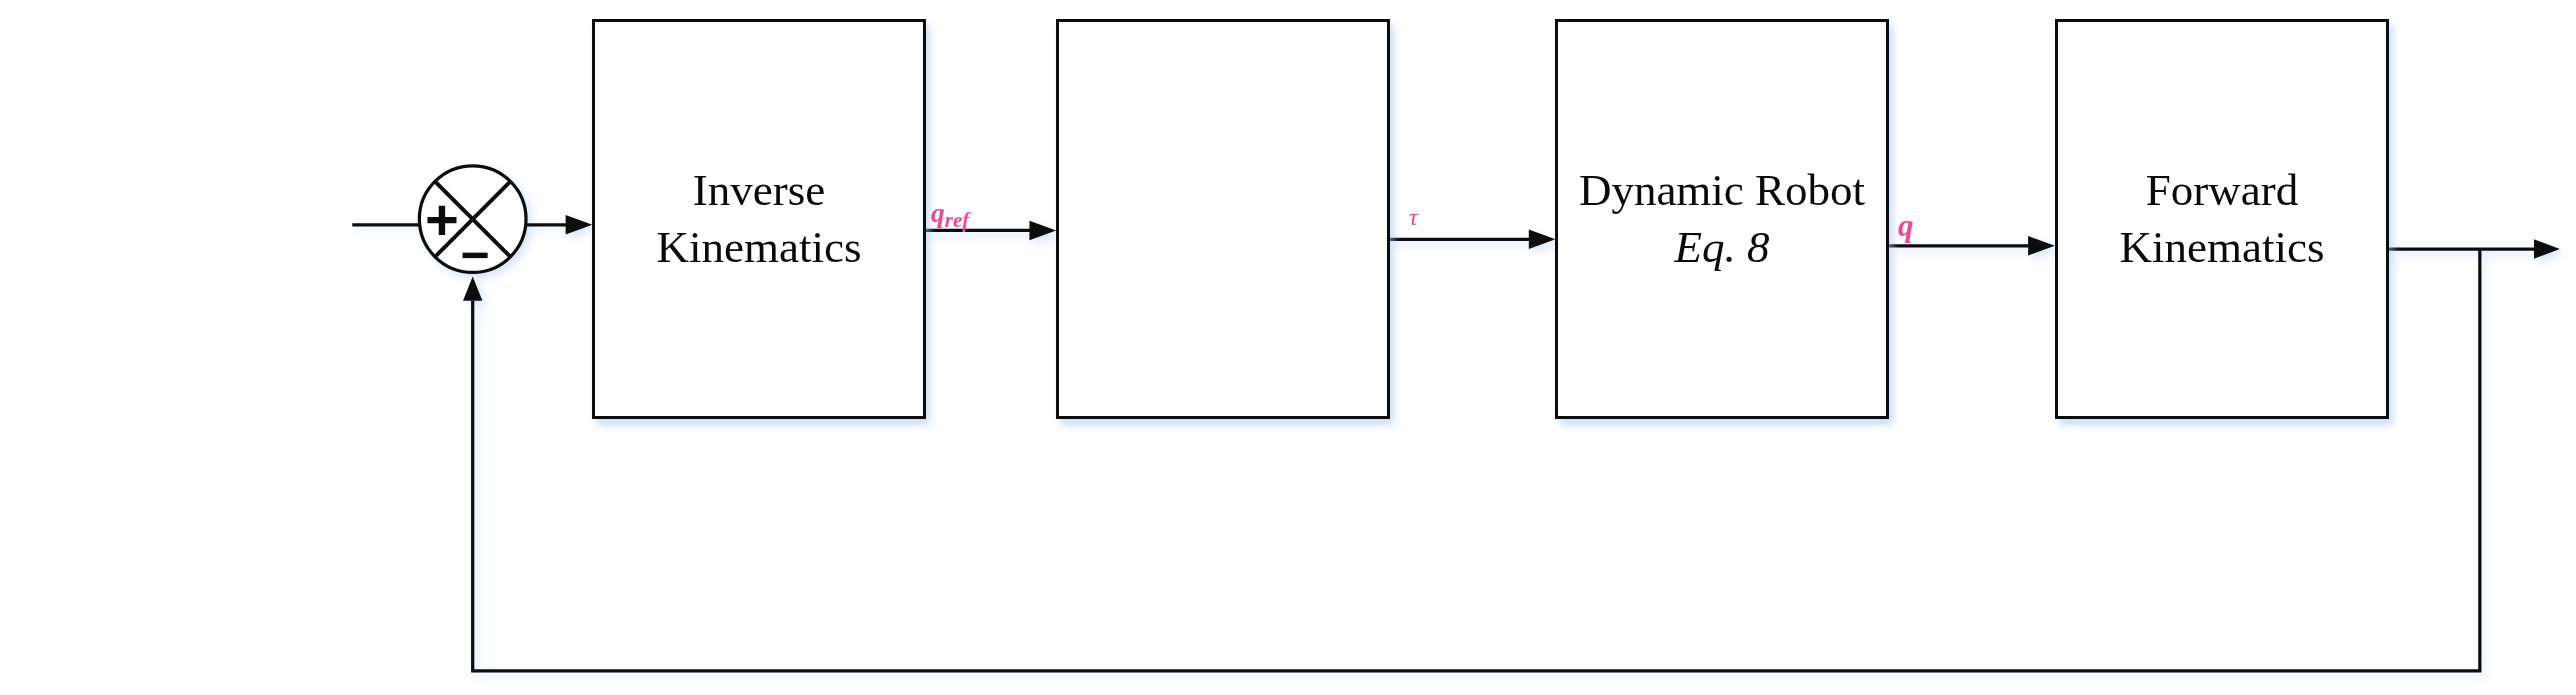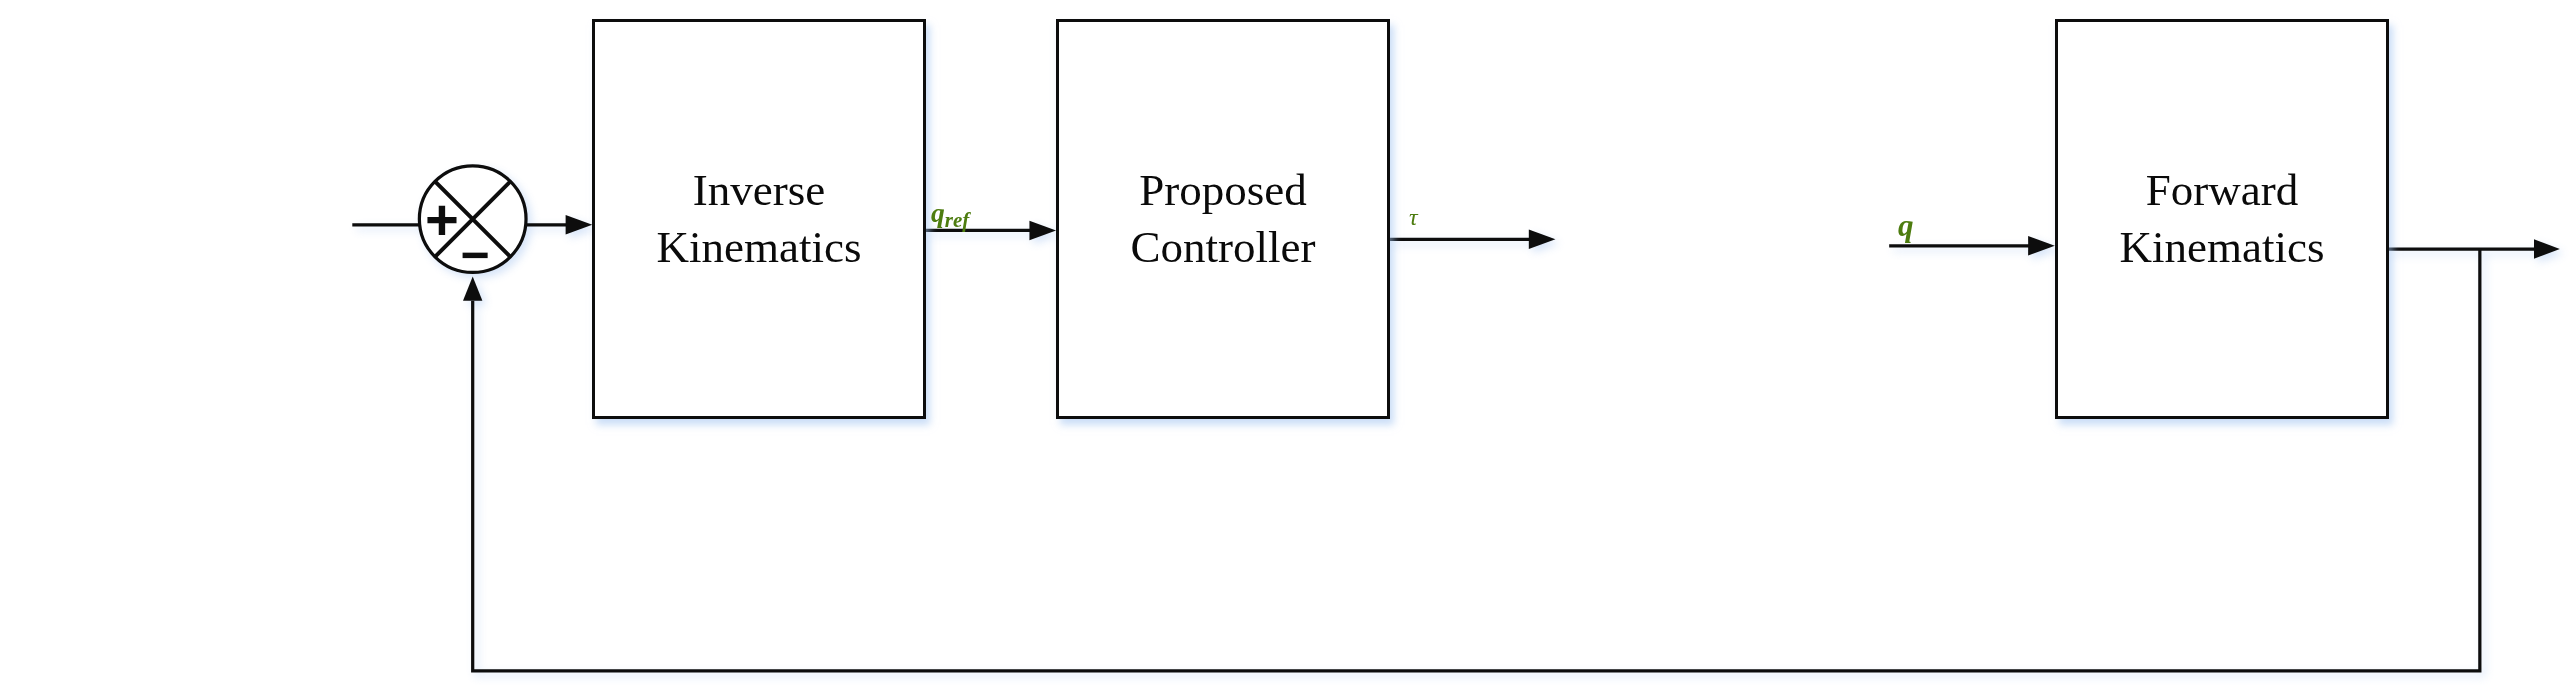--- a/index.html
+++ b/index.html
@@ -62,21 +62,21 @@
     color: #0d0d0d;
   }
   .sign.plus  { left: 442px; top: 220px; font-size: 58px; }
   .sign.minus { left: 475px; top: 255px; font-size: 50px; }
 
   .sig {
     position: absolute;
     font-family: "Liberation Serif", "DejaVu Serif", serif;
     font-style: italic;
     font-weight: bold;
-    color: #4d7c0f;
+    color: #ec4899;
     line-height: 1;
     white-space: nowrap;
   }
   .sig-qref { left: 931px; top: 199px; font-size: 27.5px; }
   .sig-qref sub { font-size: 21px; font-weight: bold; line-height: 0; vertical-align: -0.25em; }
   .sig-tau  { left: 1409px; top: 205px; font-size: 24px; font-weight: normal; }
   .sig-q    { left: 1898px; top: 210px; font-size: 31px; }
 </style>
 </head>
 <body>
@@ -112,24 +112,26 @@
   <span class="sign plus">+</span>
   <span class="sign minus">−</span>
 
 
   <div class="block b2">
     <span class="label">Inverse
 Kinematics</span>
   </div>
 
   <div class="block b3">
-    <span class="label">Proposed
-Controller</span>
   </div>
 
+  <div class="block b4">
+    <span class="label">Dynamic Robot</span>
+    <span class="eq">Eq. 8</span>
+  </div>
 
   <div class="block b5">
     <span class="label">Forward
 Kinematics</span>
   </div>
 
   <span class="sig sig-qref"><span>q</span><sub>ref</sub></span>
 
   <span class="sig sig-tau">τ</span>
 

